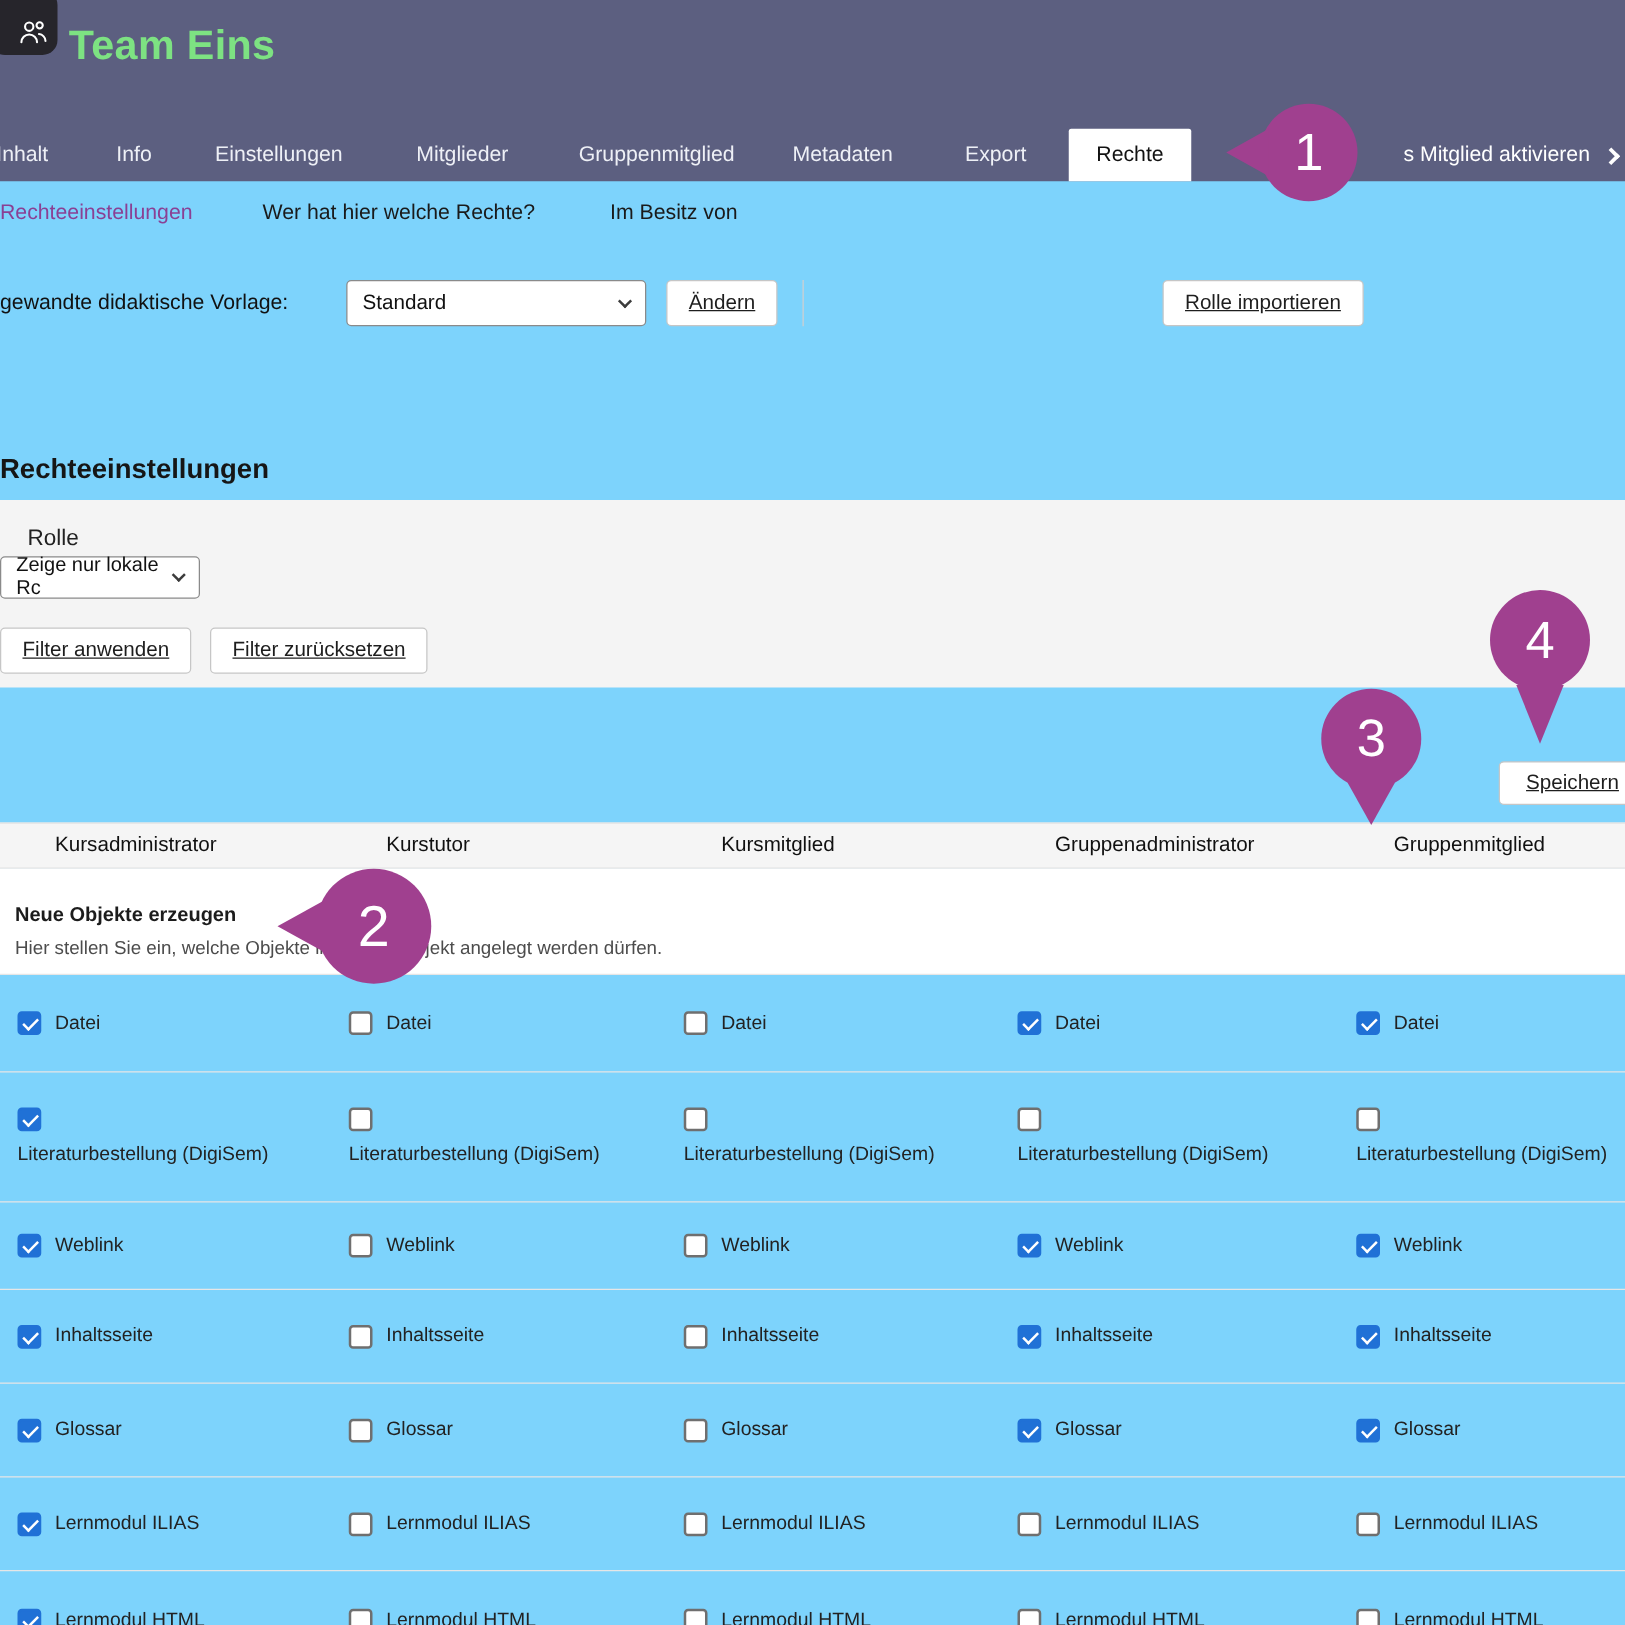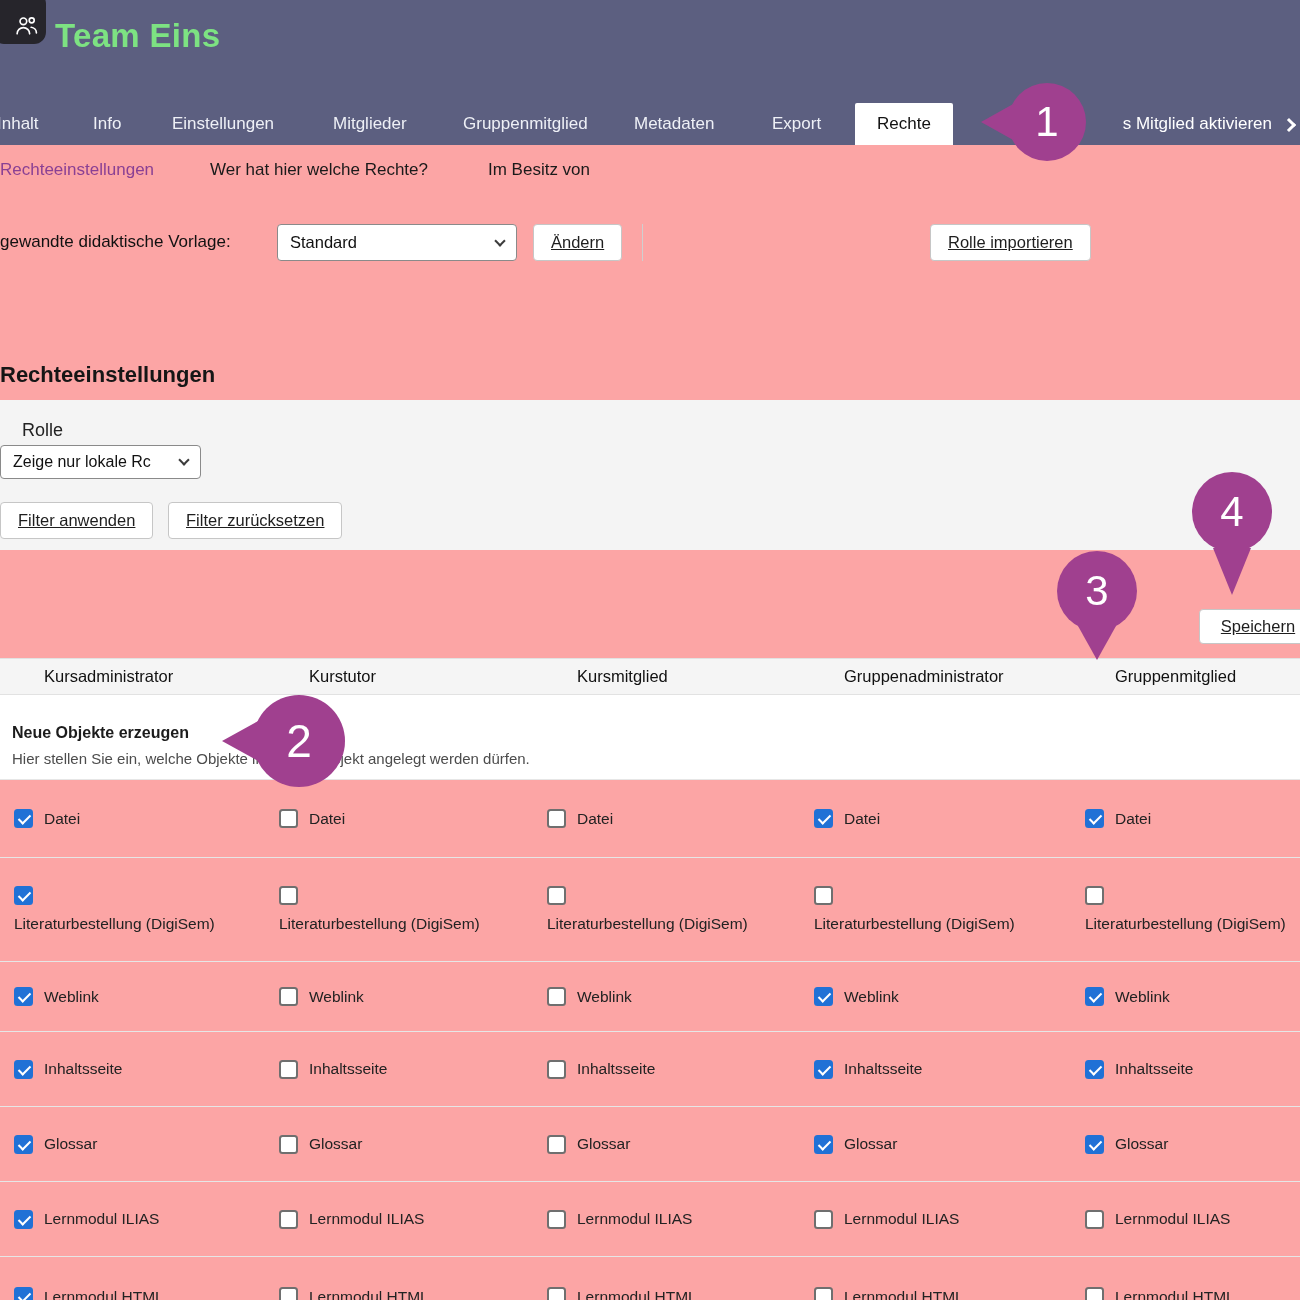--- a/index.html
+++ b/index.html
@@ -1,17 +1,17 @@
 <!DOCTYPE html>
 <html><head>
 <meta charset="utf-8">
 <style>
   * { margin:0; padding:0; box-sizing:border-box; }
   body { font-family:"Liberation Sans", sans-serif; background:#fff; }
-  .stage { position:relative; width:1300px; height:1300px; overflow:hidden; background:#fca5a5; }
+  .stage { position:relative; width:1300px; height:1300px; overflow:hidden; background:#7dd3fc; }
 
   
   .topbar { position:absolute; left:0; top:0; width:1300px; height:145px; background:#5c5f80; }
   .logo-badge { position:absolute; left:-8px; top:-8px; width:54px; height:52px; background:#26252b;
                 border-radius:12px; display:flex; align-items:flex-end; justify-content:flex-end; padding:0 7px 7px 0; }
   .app-title { position:absolute; left:55px; top:17px; font-size:33px; font-weight:700; color:#7de282; letter-spacing:.3px; }
 
   .tabs { position:absolute; left:0; bottom:0; width:100%; height:42px; }
   .tab { position:absolute; top:0; height:42px; display:flex; align-items:center; color:#eef0f6; font-size:17px; cursor:default; white-space:nowrap; }
   .tab.active { background:#ffffff; color:#121212; justify-content:center; border-radius:2px 2px 0 0; }
@@ -34,21 +34,21 @@
   .vdiv { position:absolute; left:642px; top:224px; width:1px; height:37px; background:#cfcfcf; }
   .btn-newrole { left:663px; top:224px; }
   .btn-import { left:930px; top:224px; }
 
   
   .sect-title { position:absolute; left:0; top:362px; font-size:22px; font-weight:700; color:#161616; }
 
   
   .filter { position:absolute; left:0; top:400px; width:1300px; height:150px; background:#f4f4f4; }
   .filter-role { position:absolute; left:2px; top:20px; font-size:18px; color:#222;margin-left:20px; }
-  .sel-role { left:0; top:45px; width:201px; height:34px; font-size:16px; }
+  .sel-role { left:0; top:45px; width:160px; height:34px; font-size:16px; }
   .btn-apply { left:0; top:102px; }
   .btn-reset { left:168px; top:102px; }
 
   
   .btn-save { left:1199px; top:609px; height:35px; width:118px; }
 
   
   .phead { position:absolute; left:0; top:658px; width:1300px; height:37px; background:#f5f5f5;
            border-top:1px solid #e2e2e2; border-bottom:1px solid #e2e2e2;
            display:grid; grid-template-columns:265px 268px 267px 271px 229px; align-items:center; }

